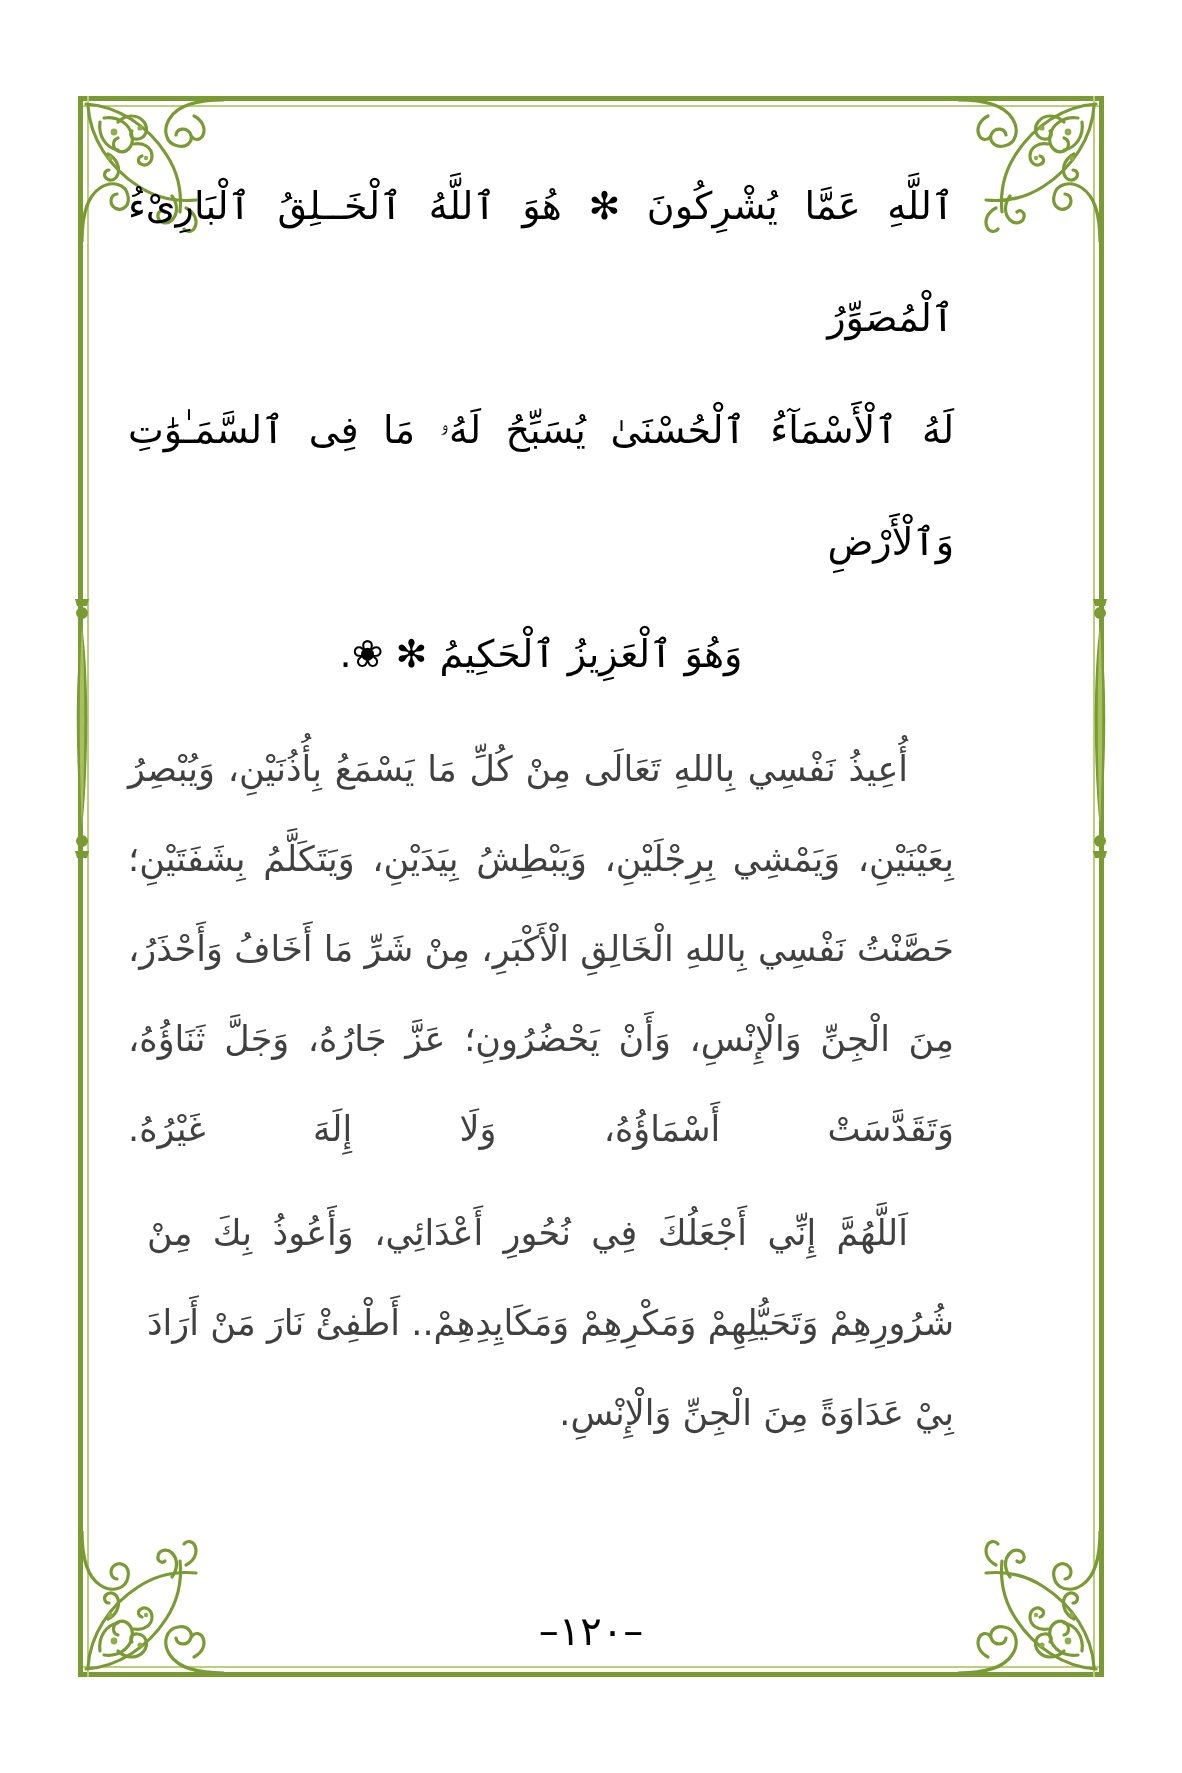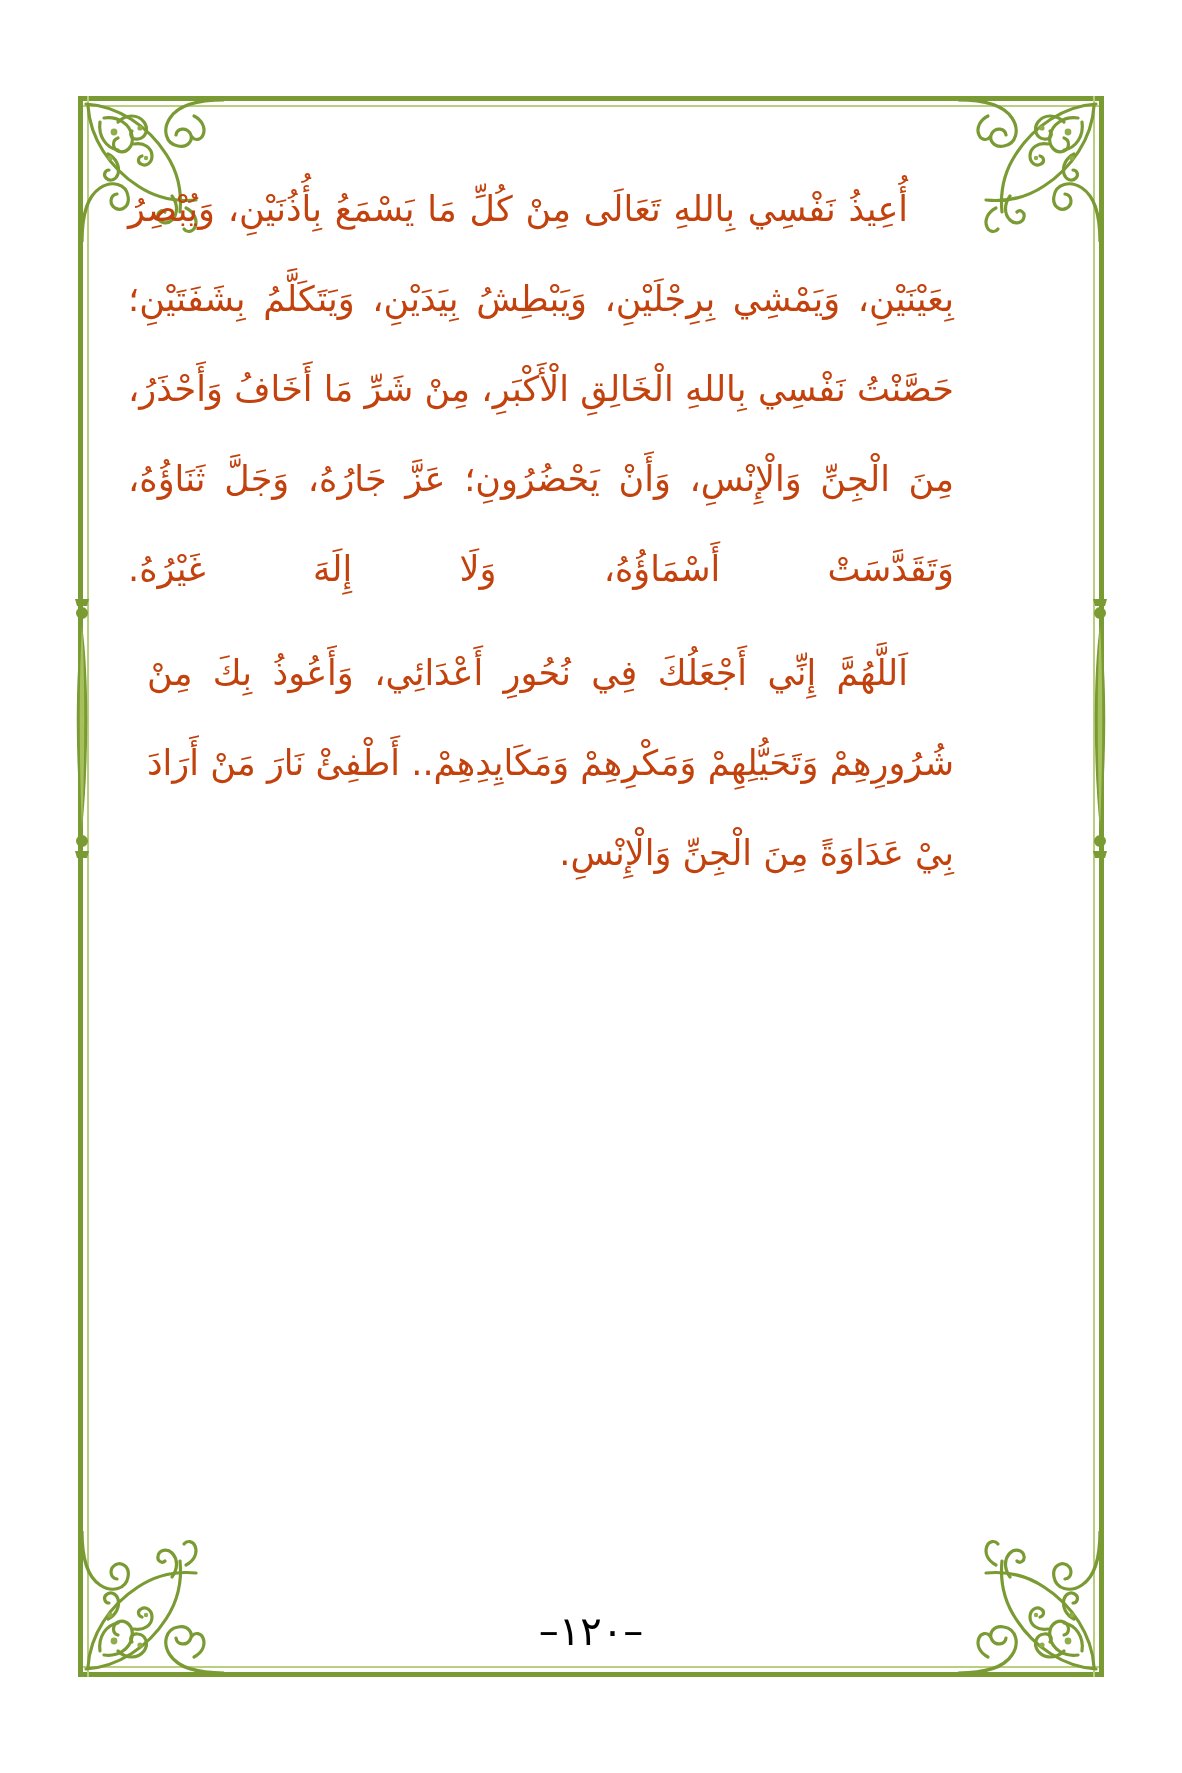--- a/index.html
+++ b/index.html
@@ -80,21 +80,21 @@
     margin: 0 0 6px 0;
   }
   .quran .line-last {
     text-align: center;
     text-align-last: center;
   }
   .dua {
     font-family: "DejaVu Sans", "Liberation Sans", sans-serif;
     font-size: 35px;
     line-height: 90px;
-    color: #c2410c;
+    color: #404040;
     margin: 14px 0 0 0;
     text-indent: 46px;
   }
   .dua.last-center {
     text-align: justify;
     text-align-last: right;
     margin-left: 19px;
   }
 
   .page-number {
@@ -238,20 +238,25 @@
         <path d="M17 62 C24 110 24 200 17 266 C10 200 10 110 17 62 Z" fill="#7a9b33"></path>
         <path d="M17 62 C20 110 20 200 17 266 C14 200 14 110 17 62 Z" fill="#a6c05e"></path>
         <path d="M17 272 C20 272 23 275 23 278 C23 281 20 284 17 284 C14 284 11 281 11 278 C11 275 14 272 17 272 Z" fill="#7a9b33"></path>
         <path d="M10 288 h14 l-2 7 h-10 Z" fill="#7a9b33"></path>
       </svg>
     </div>
   </div>
 
   <div class="content">
 
+    <div class="quran">
+      <div>ٱللَّهِ عَمَّا يُشْرِكُونَ ✻ هُوَ ٱللَّهُ ٱلْخَــلِقُ ٱلْبَارِىْءُ ٱلْمُصَوِّرُ</div>
+      <div>لَهُ ٱلْأَسْمَآءُ ٱلْحُسْنَىٰ يُسَبِّحُ لَهُۥ مَا فِى ٱلسَّمَـٰوَٰتِ وَٱلْأَرْضِ</div>
+      <div class="line-last">وَهُوَ ٱلْعَزِيزُ ٱلْحَكِيمُ ✻ ❀.</div>
+    </div>
 
     <p class="dua">أُعِيذُ نَفْسِي بِاللهِ تَعَالَى مِنْ كُلِّ مَا يَسْمَعُ بِأُذُنَيْنِ، وَيُبْصِرُ بِعَيْنَيْنِ، وَيَمْشِي بِرِجْلَيْنِ، وَيَبْطِشُ بِيَدَيْنِ، وَيَتَكَلَّمُ بِشَفَتَيْنِ؛ حَصَّنْتُ نَفْسِي بِاللهِ الْخَالِقِ الْأَكْبَرِ، مِنْ شَرِّ مَا أَخَافُ وَأَحْذَرُ، مِنَ الْجِنِّ وَالْإِنْسِ، وَأَنْ يَحْضُرُونِ؛ عَزَّ جَارُهُ، وَجَلَّ ثَنَاؤُهُ، وَتَقَدَّسَتْ أَسْمَاؤُهُ، وَلَا إِلَهَ غَيْرُهُ.</p>
 
     <p class="dua last-center">اَللَّهُمَّ إِنِّي أَجْعَلُكَ فِي نُحُورِ أَعْدَائِي، وَأَعُوذُ بِكَ مِنْ شُرُورِهِمْ وَتَحَيُّلِهِمْ وَمَكْرِهِمْ وَمَكَايِدِهِمْ.. أَطْفِئْ نَارَ مَنْ أَرَادَ بِيْ عَدَاوَةً مِنَ الْجِنِّ وَالْإِنْسِ.</p>
 
   </div>
 
   <div class="page-number">–١٢٠–</div>
 
 </div>

